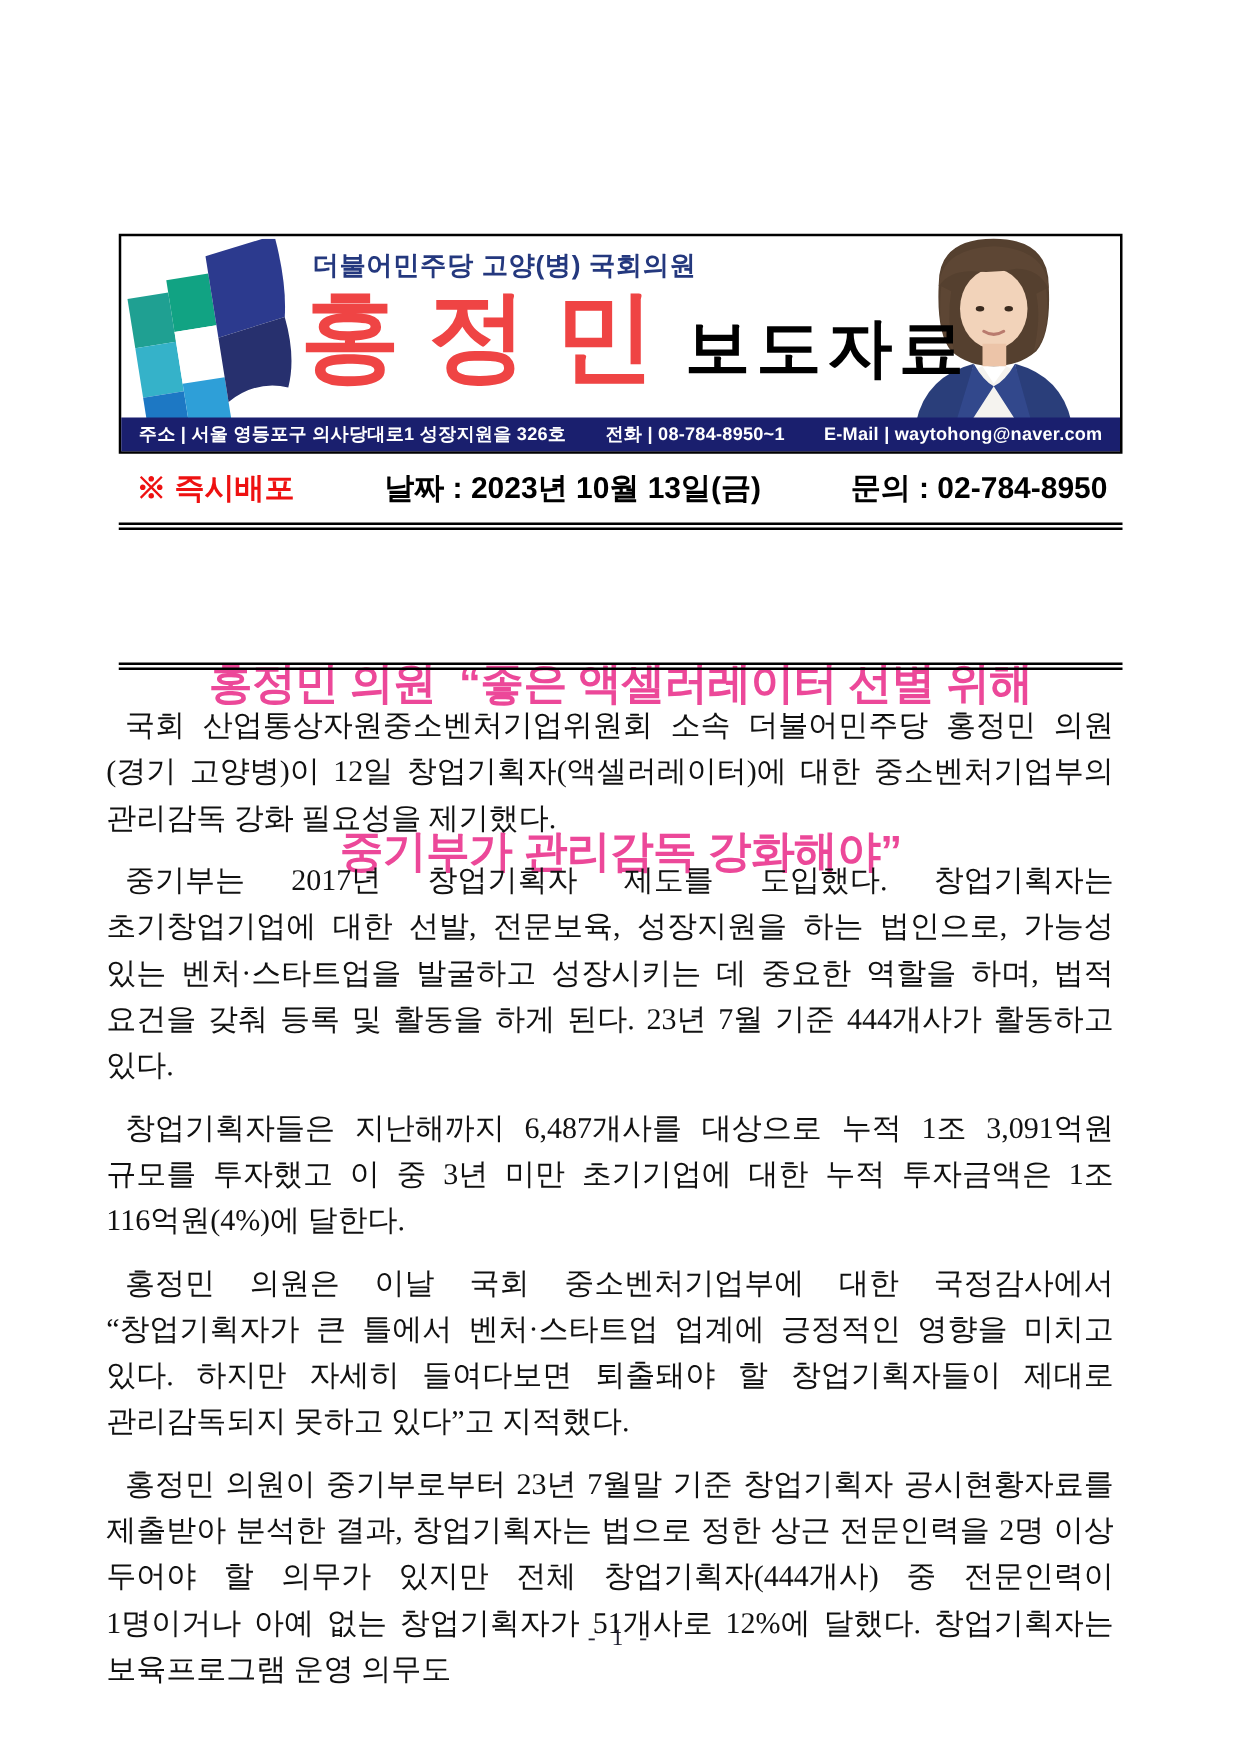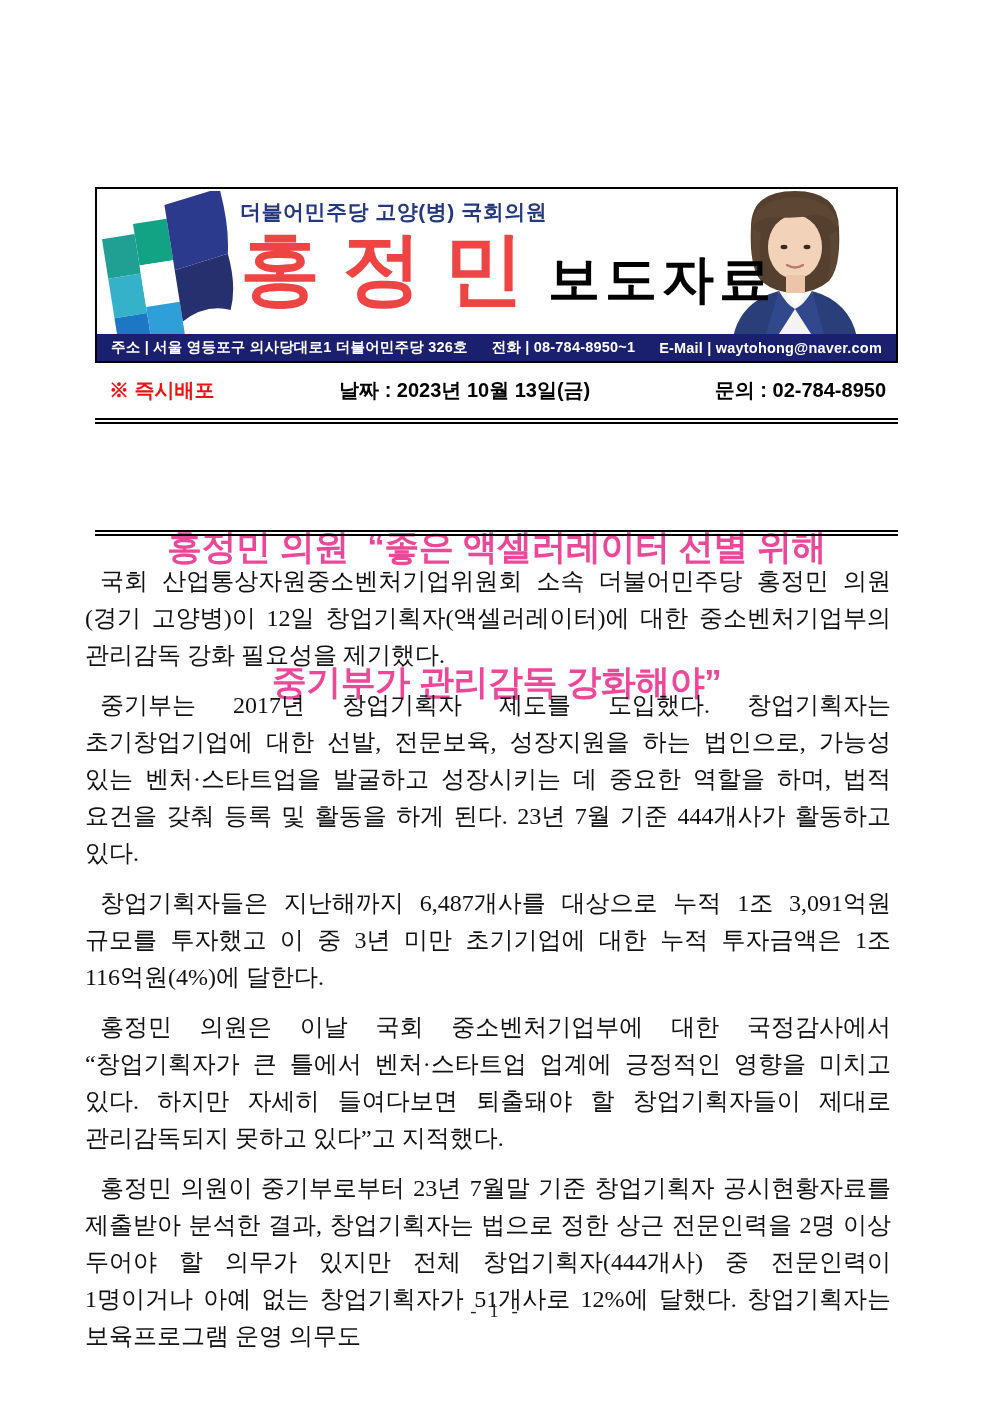--- a/index.html
+++ b/index.html
@@ -30,20 +30,21 @@
   .header-text {
     position: absolute;
     left: 143px; top: 9px;
     z-index: 2;
   }
   .party-line {
     font-size: 21px;
     font-weight: bold;
     color: #24387e;
     letter-spacing: 0.5px;
+    margin-left: 10px;
     margin-bottom: 1px;
   }
   .name-row {
     display: flex;
     align-items: flex-end;
     white-space: nowrap;
   }
   .mp-name {
     font-size: 80px;
     font-weight: 900;
@@ -85,21 +86,21 @@
   }
 
   
   .info-row {
     position: absolute;
     left: 95px; top: 369px;
     width: 803px; height: 42px;
     display: flex;
     align-items: center;
     justify-content: space-between;
-    font-size: 20px;
+    font-size: 24px;
     font-weight: bold;
     color: #000000;
     padding: 0 12px 0 14px;
   }
   .release-note { color: #ee1111; }
 
   
   .double-rule {
     position: absolute;
     left: 95px;
@@ -202,21 +203,21 @@
 
         <path d="M70 148 Q72 112 95 104 L104 118 L114 104 Q138 112 140 148 Z" fill="#f5f3ef"></path>
         <path d="M42 148 Q50 112 88 102 L78 148 Z" fill="#2a3e7a"></path>
         <path d="M166 148 Q158 112 121 102 L130 148 Z" fill="#2a3e7a"></path>
         <path d="M88 102 Q96 116 104 120 L86 148 L74 148 Z" fill="#32488c"></path>
         <path d="M121 102 Q113 116 104 120 L122 148 L134 148 Z" fill="#32488c"></path>
       </svg>
     </div>
 
     <div class="contact-bar">
-      <span>주소  |  서울 영등포구 의사당대로1 더불어민주당 326호</span>
+      <span>주소  |  서울 영등포구 의사당대로1 성장지원을 326호</span>
       <span>전화  |  08-784-8950~1</span>
       <span>E-Mail  |  waytohong@naver.com</span>
     </div>
   </div>
 
   <div class="info-row">
     <span class="release-note">※ 즉시배포</span>
     <span>날짜 : 2023년 10월 13일(금)</span>
     <span>문의 : 02-784-8950</span>
   </div>

